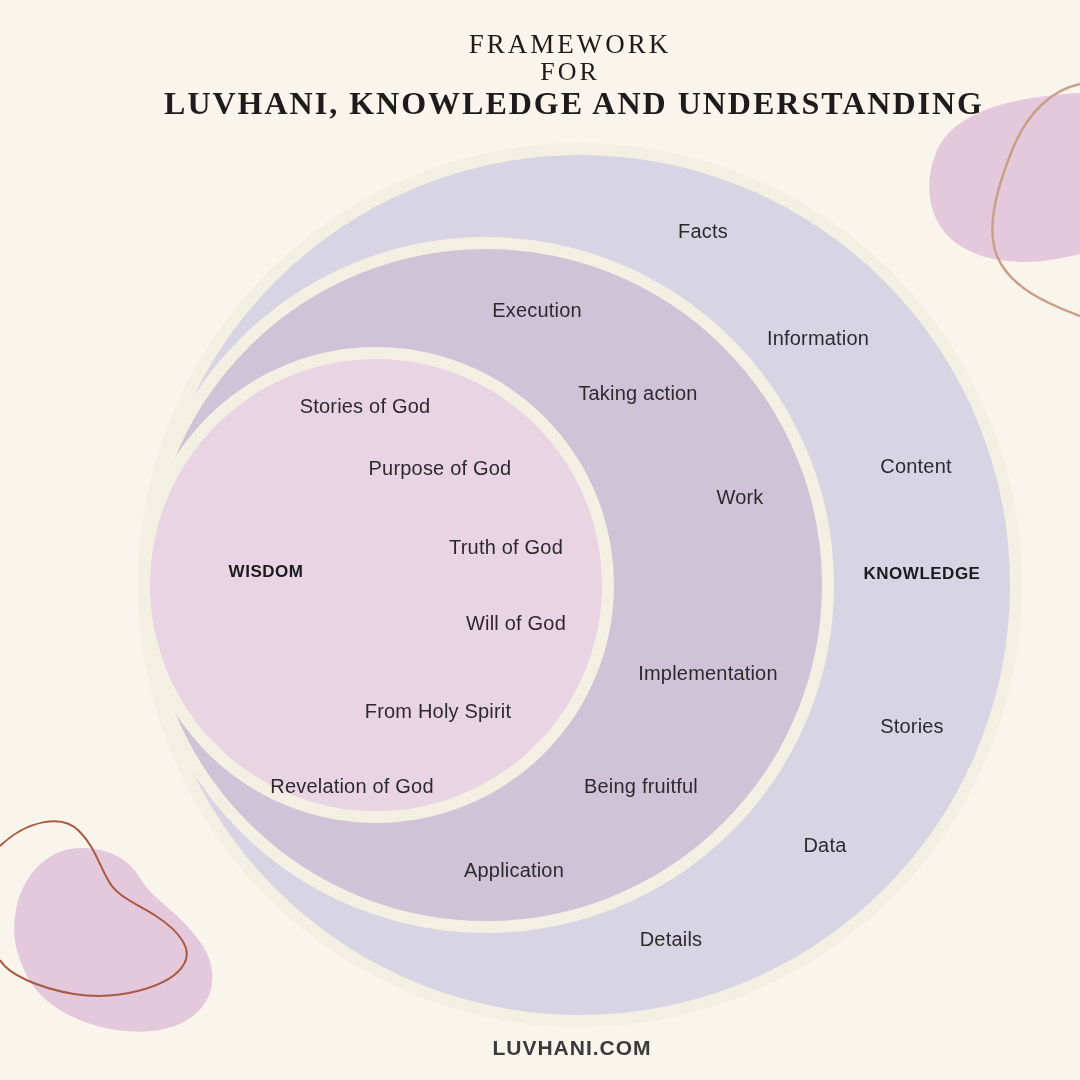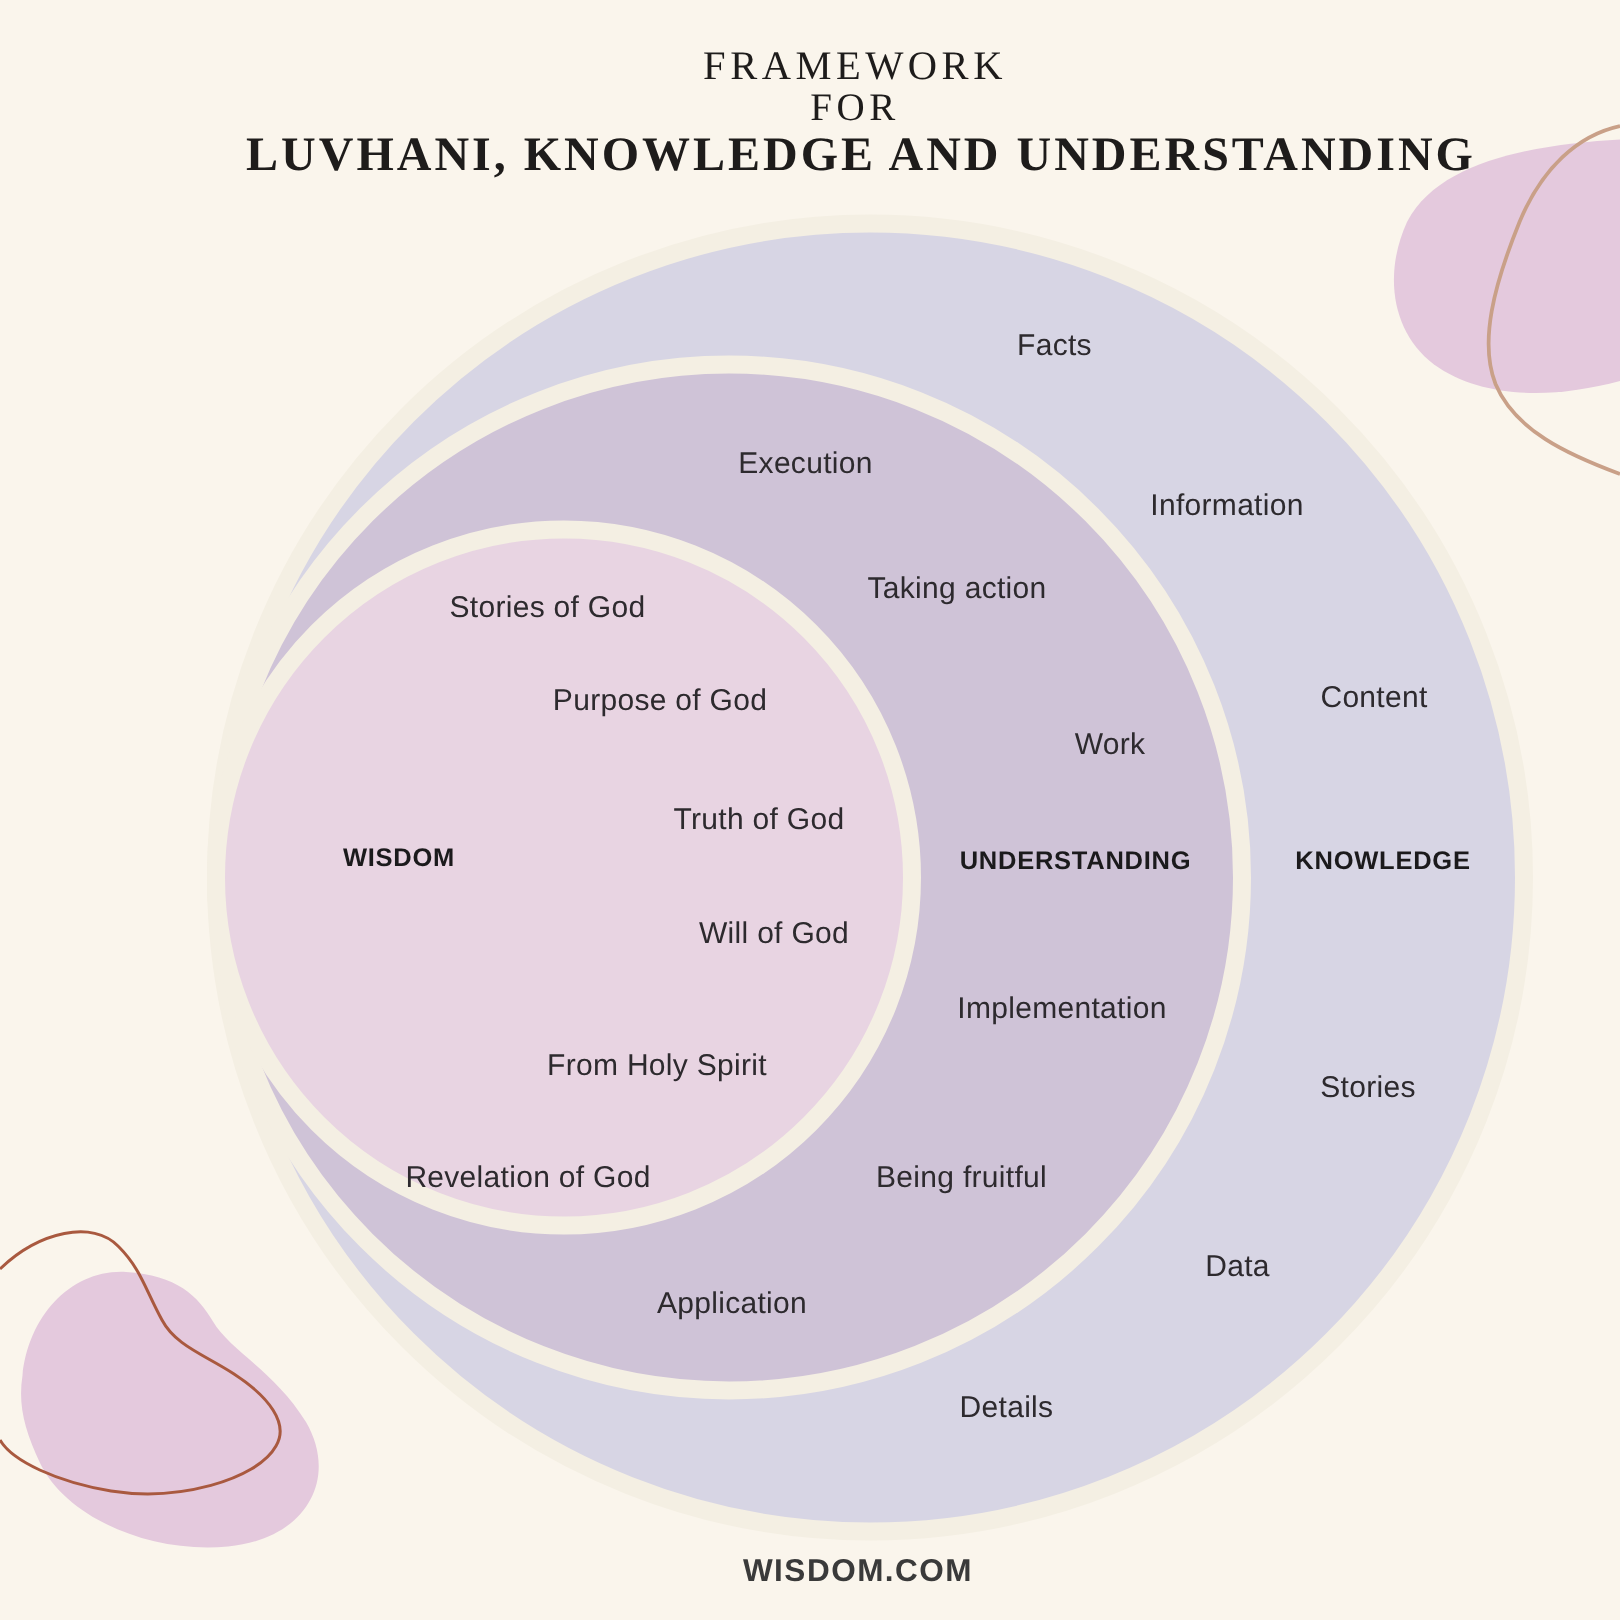--- a/index.html
+++ b/index.html
@@ -62,39 +62,38 @@
     <circle class="venn-circle" cx="580" cy="585" r="436" fill="#d7d5e4"></circle>
     <circle class="venn-circle" cx="486" cy="585" r="342" fill="#cfc3d7"></circle>
     <circle class="venn-circle" cx="376" cy="585" r="232" fill="#e8d4e2"></circle>
   </svg>
 
   <div class="title-line title-1" style="left:570px;top:44px;">FRAMEWORK</div>
   <div class="title-line title-2" style="left:570px;top:72px;">FOR</div>
   <div class="title-line title-3" style="left:574px;top:103px;">LUVHANI, KNOWLEDGE AND UNDERSTANDING</div>
 
   <div class="txt ring-label" style="left:266px;top:572px;">WISDOM</div>
-  <div class="txt ring-label" style="left:717px;top:574px;">UNDERSTANDING</div>
   <div class="txt ring-label" style="left:922px;top:574px;">KNOWLEDGE</div>
 
   <div class="txt" style="left:703px;top:231px;">Facts</div>
   <div class="txt" style="left:818px;top:338px;">Information</div>
   <div class="txt" style="left:916px;top:466px;">Content</div>
   <div class="txt" style="left:912px;top:726px;">Stories</div>
   <div class="txt" style="left:825px;top:845px;">Data</div>
   <div class="txt" style="left:671px;top:939px;">Details</div>
 
   <div class="txt" style="left:537px;top:310px;">Execution</div>
   <div class="txt" style="left:638px;top:393px;">Taking action</div>
   <div class="txt" style="left:740px;top:497px;text-align:center;">Work</div>
   <div class="txt" style="left:708px;top:673px;">Implementation</div>
   <div class="txt" style="left:641px;top:786px;">Being fruitful</div>
-  <div class="txt" style="left:488px;top:870px;">Application</div>
+  <div class="txt" style="left:514px;top:870px;">Application</div>
 
   <div class="txt" style="left:365px;top:406px;">Stories of God</div>
   <div class="txt" style="left:440px;top:468px;">Purpose of God</div>
   <div class="txt" style="left:506px;top:547px;">Truth of God</div>
   <div class="txt" style="left:516px;top:623px;">Will of God</div>
   <div class="txt" style="left:438px;top:711px;text-align:right;">From Holy Spirit</div>
   <div class="txt" style="left:352px;top:786px;">Revelation of God</div>
 
-  <div class="footer" style="left:572px;top:1048px;">WISDOM.COM</div>
+  <div class="footer" style="left:572px;top:1048px;">LUVHANI.COM</div>
 
 </div>
 
 </body></html>

